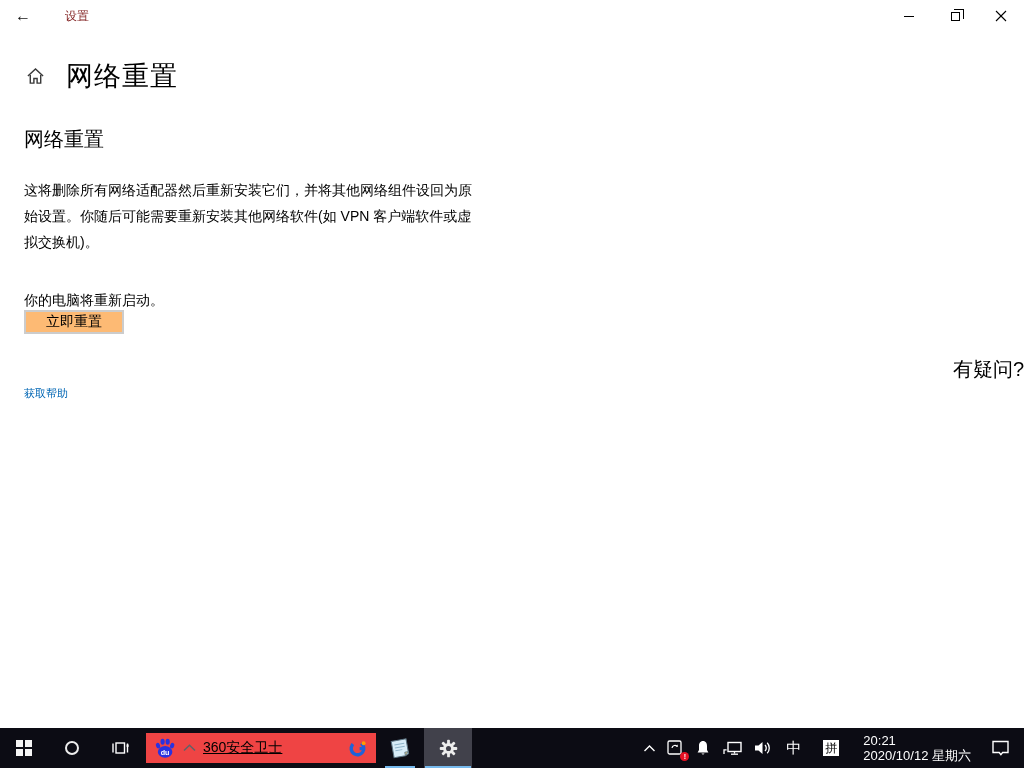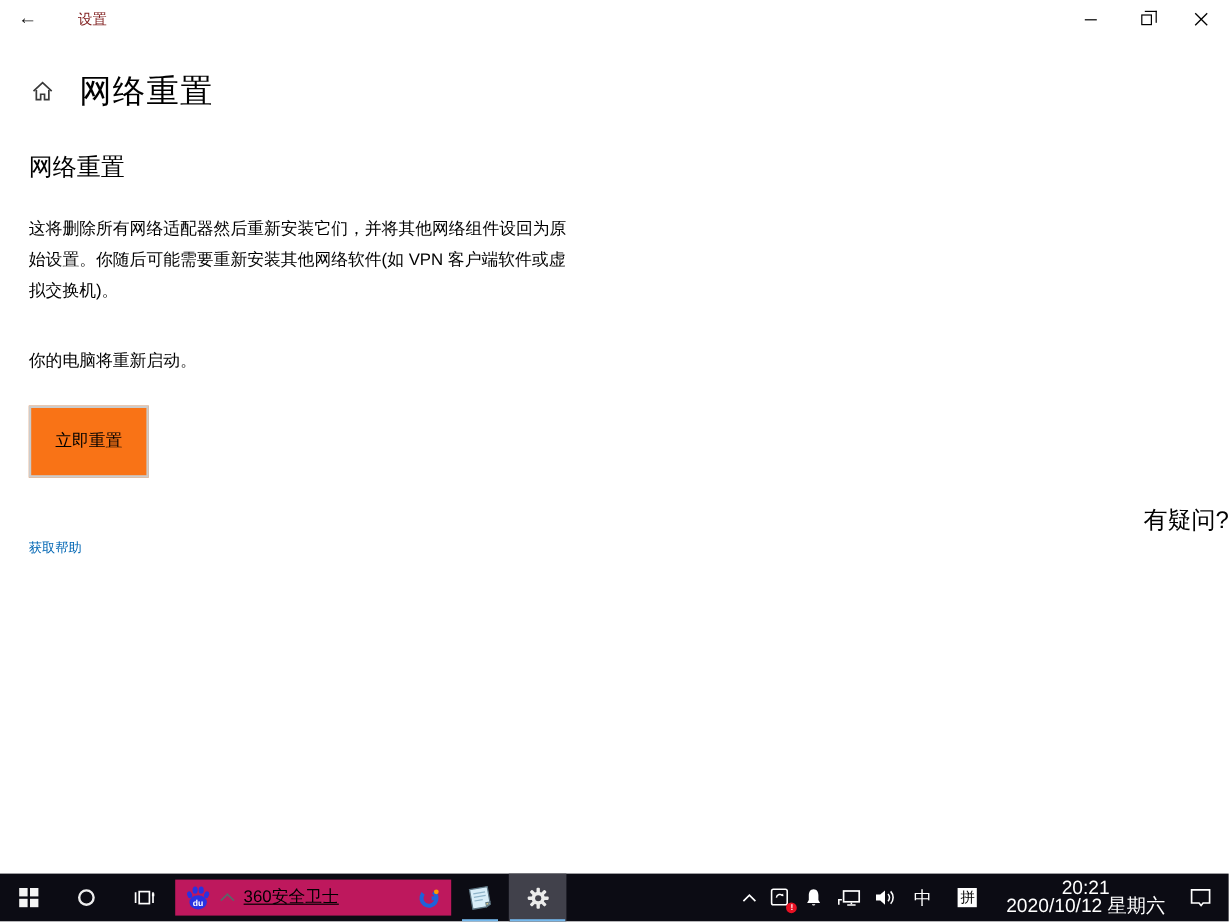--- a/index.html
+++ b/index.html
@@ -31,42 +31,42 @@
 
   
   .content { flex:1 1 auto; padding:26px 0 0 24px; position:relative; }
   .page-header { display:flex; align-items:center; gap:21px; margin-left:2px; }
   .home-ic { flex:0 0 auto; }
   .page-title { font-size:27px; font-weight:400; letter-spacing:1px; }
   .section-title { font-size:20px; font-weight:400; margin-top:32px; }
   .desc { font-size:14px; line-height:26px; width:456px; margin-top:24px; }
   .restart { font-size:14px; line-height:20px; margin-top:35px; }
   .reset-btn {
-    margin-top:28px; background:#f97316; border:2px solid #cccccc;
-    font-size:14px; padding:19px 20px; color:#000; cursor:pointer;
+    background:#fdba74; border:2px solid #cccccc;
+    font-size:14px; padding:1px 20px; color:#000; cursor:pointer;
     font-family:inherit;
   }
   .q-title { font-size:20px; font-weight:400; margin-top:22px;text-align:right; }
   .help-link { display:inline-block; font-size:11px; color:#0066b4; text-decoration:none; cursor:pointer; }
 
   
   .taskbar {
     flex:0 0 40px; height:40px; background:#0c0c14;
     display:flex; align-items:center;
   }
   .tb-btn {
     width:48px; height:40px; background:transparent; border:none; cursor:pointer;
     display:flex; align-items:center; justify-content:center;
   }
   .winlogo { display:grid; grid-template-columns:7px 7px; grid-template-rows:7px 7px; gap:1.5px; }
   .winlogo i { background:#f5f5f5; display:block; }
   .cortana-circle { width:14px; height:14px; border:2px solid #ededed; border-radius:50%; display:block; }
 
   .searchbox {
-    width:230px; height:30px; background:#be185d; margin-left:2px;
+    width:230px; height:30px; background:#ef4444; margin-left:2px;
     display:flex; align-items:center; padding:0 8px; cursor:text;
   }
   .searchbox .chev { margin:0 7px 0 7px; }
   .search-text { font-size:14px; color:#000; flex:1 1 auto; white-space:nowrap;text-decoration:underline; }
 
   .appbtn {
     width:48px; height:40px; border:none; background:transparent; cursor:pointer;
     position:relative; display:flex; align-items:center; justify-content:center; margin:0;
   }
   .appbtn.active { background:#41414b; }
@@ -83,21 +83,21 @@
   .ime-lang { font-size:15px; color:#fff; padding:0 8px; }
   .ime-mode {
     width:16px; height:16px; background:#fff; color:#000; font-size:12px;
     display:flex; align-items:center; justify-content:center; margin:0 9px;
   }
   .badge {
     position:absolute; right:0px; bottom:7px; width:9px; height:9px; border-radius:50%;
     background:#e81123; color:#fff; font-size:7px; line-height:9px; text-align:center; font-weight:bold;
   }
   .clock {
-    color:#fff; font-size:16px; line-height:15px; text-align:center; padding:0 10px; cursor:default;
+    color:#fff; font-size:13px; line-height:15px; text-align:left; padding:0 10px; cursor:default;
   }
   .action-center { padding:0 13px 0 9px; }
 </style>
 </head>
 <body>
 
 <div class="titlebar">
   <button class="back-btn">←</button>
   <span class="tb-title">设置</span>
   <div class="win-controls">

